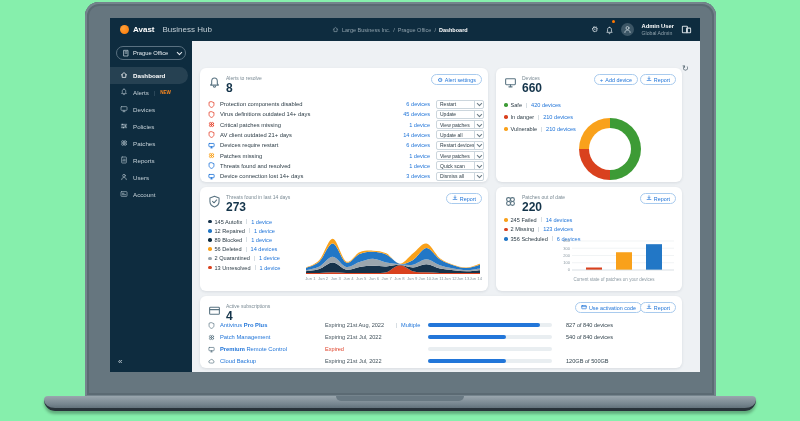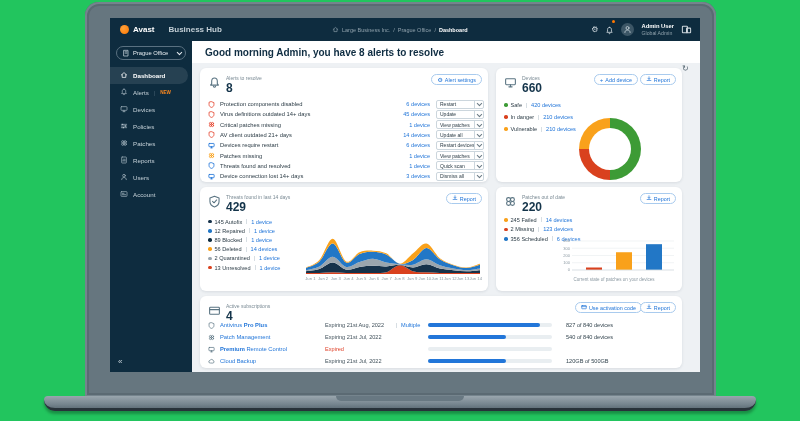--- a/index.html
+++ b/index.html
@@ -1,38 +1,38 @@
 <!DOCTYPE html>
 <html><head>
 <meta charset="utf-8">
 <style>
   html,body{margin:0;padding:0;background:#fff;}
   *{box-sizing:border-box;}
-  #stage{position:relative;width:800px;height:421px;background:#22c55e;overflow:hidden;
+  #stage{position:relative;width:800px;height:421px;background:#86efac;overflow:hidden;
          font-family:"Liberation Sans",sans-serif;-webkit-font-smoothing:antialiased;}
   .abs{position:absolute;}
 
   
   #laptop-bezel{left:85px;top:2px;width:631px;height:395px;background:#66767f;
     border-radius:14px 14px 0 0;box-shadow:inset 0 0 0 2px #75848d, inset 0 0 0 4px #5b6a73;}
   #laptop-base{left:44px;top:396px;width:712px;height:15px;
     background:linear-gradient(#9aa6ae,#75848e 70%,#62717b);
     border-radius:4px 4px 11px 11px;border-bottom:3px solid #28323a;
     box-shadow:0 3px 3px rgba(0,0,0,.28);}
   #base-notch{left:336px;top:396px;width:128px;height:5px;background:#687882;
     border-radius:0 0 7px 7px;}
 
   
   #screen{left:110px;top:18px;width:590px;height:354px;background:#eef1f4;overflow:hidden;}
 
   
   #topbar{left:0;top:0;width:590px;height:23px;background:#0e2c3f;display:flex;align-items:center;}
   #logo-dot{width:9px;height:9px;border-radius:50%;background:radial-gradient(circle at 35% 35%,#ffa13b,#ff7800);margin:0 4px 0 10px;}
   .brand-b{color:#fff;font-weight:bold;font-size:8px;}
-  .brand-r{color:#c3cfd6;font-size:8px;margin-left:14px;font-weight:bold;}
+  .brand-r{color:#c3cfd6;font-size:8px;margin-left:8px;}
   #breadcrumb{position:absolute;left:222px;top:0;height:23px;display:flex;align-items:center;gap:3px;
     font-size:5.5px;color:#8fa1ac;}
   #breadcrumb .crumb-last{color:#fff;font-weight:bold;}
   #topbar-right{position:absolute;right:8px;top:0;height:23px;display:flex;align-items:center;gap:7px;}
   #gear-glyph{color:#cfd8de;font-size:8px;line-height:1;}
   .bell-wrap{position:relative;display:flex;}
   .bell-badge{position:absolute;right:-1px;top:-1px;width:3.5px;height:3.5px;border-radius:50%;background:#ff7800;}
   #avatar{width:13px;height:13px;border-radius:50%;background:#3c5666;display:flex;align-items:center;justify-content:center;}
   #user-stack{display:flex;flex-direction:column;line-height:1.25;}
   #user-name{color:#fff;font-size:5.8px;font-weight:bold;}
@@ -234,23 +234,20 @@
             <span><svg viewBox="0 0 12 12" width="8" height="8" fill="none" stroke="#9fb0ba" stroke-width="1.1" stroke-linecap="round" stroke-linejoin="round">
                 <rect x="1.5" y="2.5" width="9" height="7" rx="0.8"></rect>
                 <path d="M3.5 5 H6 M3.5 7 H8.5"></path>
               </svg></span>
             <span>Account</span>
           </div>
         </div>
       <div id="collapse-btn">«</div>
     </div>
 
-    <div id="greeting-band" class="abs">
-      <span id="greeting-text">Good morning Admin, you have 8 alerts to resolve</span>
-    </div>
     <div id="refresh-btn" class="abs">↻</div>
 
     <div id="card-alerts" class="card">
       <span class="card-head-icon" id="alerts-head-icon"><svg viewBox="0 0 12 12" width="13" height="13" fill="none" stroke="#5a7482" stroke-width="1" stroke-linecap="round" stroke-linejoin="round">
             <path d="M6 1.8 C4.3 1.8 3.4 3 3.4 4.8 V7 L2.4 8.4 H9.6 L8.6 7 V4.8 C8.6 3 7.7 1.8 6 1.8 Z M5 9.6 A1.1 1.1 0 0 0 7 9.6"></path>
           </svg></span>
       <span class="card-title">Alerts to resolve</span>
       <span class="card-count">8</span>
       <span class="pill-btn" style="right:6px;top:6px;">
           <span class="g">⚙</span>
@@ -429,21 +426,21 @@
           <div id="donut-hole"></div>
         </div>
     </div>
 
     <div id="card-threats" class="card">
       <span class="card-head-icon" id="threats-head-icon"><svg viewBox="0 0 12 12" width="13" height="13" fill="none" stroke="#5a7482" stroke-width="1" stroke-linecap="round" stroke-linejoin="round">
             <path d="M6 1.2 L10.2 2.8 V6 C10.2 8.8 8.4 10.2 6 11 C3.6 10.2 1.8 8.8 1.8 6 V2.8 Z"></path>
             <path d="M4.2 5.8 L5.6 7.2 L8 4.6"></path>
           </svg></span>
       <span class="card-title">Threats found in last 14 days</span>
-      <span class="card-count">429</span>
+      <span class="card-count">273</span>
       <span class="pill-btn" style="right:6px;top:6px;">
           <span class="g dl-icon"><svg viewBox="0 0 12 12" width="6" height="6" fill="none" stroke="#2276d9" stroke-width="1.3" stroke-linecap="round" stroke-linejoin="round">
               <path d="M6 1.5 V6.5 M3.8 4.4 L6 6.7 L8.2 4.4 M2.2 9 H9.8"></path>
             </svg></span>
           <span>Report</span>
         </span>
       <div class="legend" id="threats-legend" style="left:8px;top:30px;">
           <div class="lrow" style="height: 9.2px;">
             <span class="ldot" style="background: rgb(22, 50, 74);"></span>
             <span class="llbl">145 Autofix</span>

